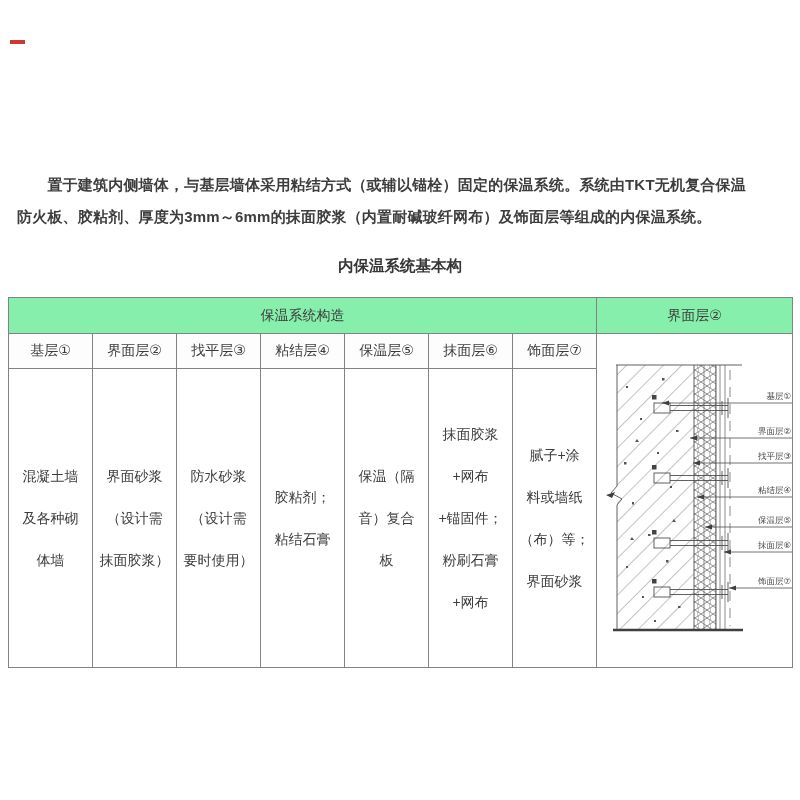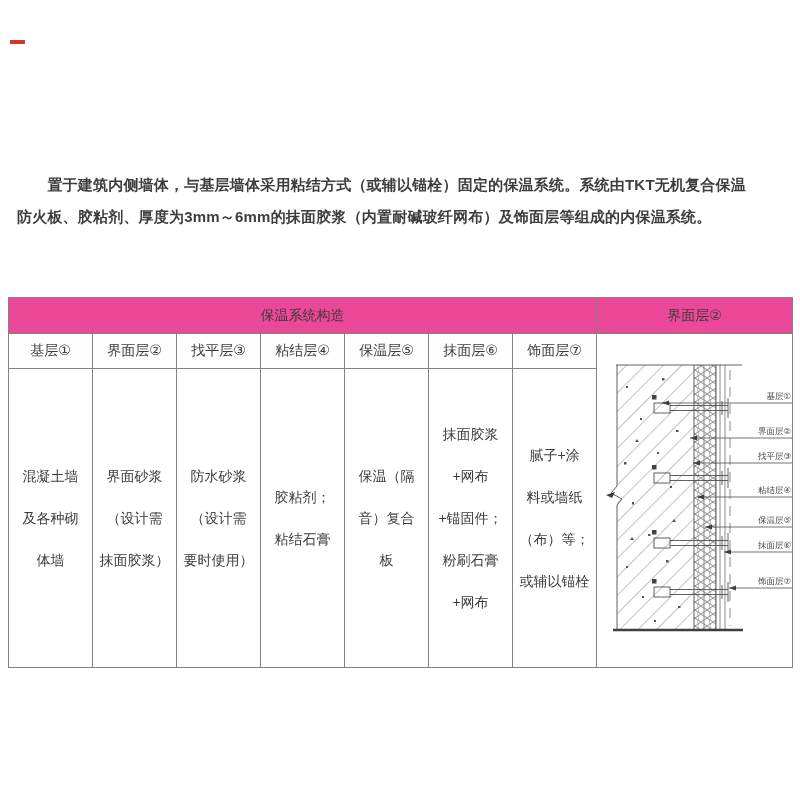--- a/index.html
+++ b/index.html
@@ -8,39 +8,40 @@
   .red-mark{position:absolute;left:10px;top:40px;width:15px;height:4px;background:#cf3634;}
   .intro{position:absolute;left:8px;top:160px;width:790px;margin:9px;
          font-size:15px;line-height:32px;font-weight:700;color:#3d3d3d;
          white-space:pre-line;letter-spacing:0.2px;}
   .tbl-title{position:absolute;left:8px;top:256px;width:784px;margin:0;
              text-align:center;font-size:15.5px;font-weight:700;color:#363636;}
   table.main{position:absolute;left:8px;top:297px;width:784px;
              border-collapse:collapse;table-layout:fixed;}
   table.main td{border:1px solid #828282;text-align:center;vertical-align:middle;
                 font-size:14px;color:#3c3c3c;padding:0 5px;}
-  td.hdr{background:#ec4899;height:35px;font-size:14.5px;}
+  td.hdr{background:#86efac;height:35px;font-size:14.5px;}
   td.colname{height:34px;background:#fdfdfd;}
   td.body-cell{height:296px;white-space:pre-line;line-height:42px;font-size:14.5px;}
   td.diagram-cell{padding:0;vertical-align:top;position:relative;background:#fff;}
   .diagram-cell svg{display:block;}
   .dline{stroke:#4f4f4f;stroke-width:0.9;fill:none;}
   .dthin{stroke:#5a5a5a;stroke-width:0.7;fill:none;}
   .dlabel{font-family:"Liberation Sans","DejaVu Sans",sans-serif;font-size:8.5px;fill:#474747;}
 </style>
 </head>
 <body>
 
 <div class="page">
 
   <div class="red-mark"></div>
 
   <p class="intro">　　置于建筑内侧墙体，与基层墙体采用粘结方式（或辅以锚栓）固定的保温系统。系统由TKT无机复合保温
 防火板、胶粘剂、厚度为3mm～6mm的抹面胶浆（内置耐碱玻纤网布）及饰面层等组成的内保温系统。</p>
 
+  <p class="tbl-title">内保温系统基本构</p>
 
   <table class="main">
     <colgroup>
       <col style="width:84px">
         <col style="width:84px">
         <col style="width:84px">
       <col style="width:84px">
         <col style="width:84px">
         <col style="width:84px">
       <col style="width:84px">
@@ -192,18 +193,18 @@
 音）复合
 板</td>
       <td class="body-cell">抹面胶浆
 +网布
 +锚固件；
 粉刷石膏
 +网布</td>
       <td class="body-cell">腻子+涂
 料或墙纸
 （布）等；
-或辅以锚栓</td>
+界面砂浆</td>
     </tr>
   </tbody>
     </table>
 
 </div>
 
 </body></html>

